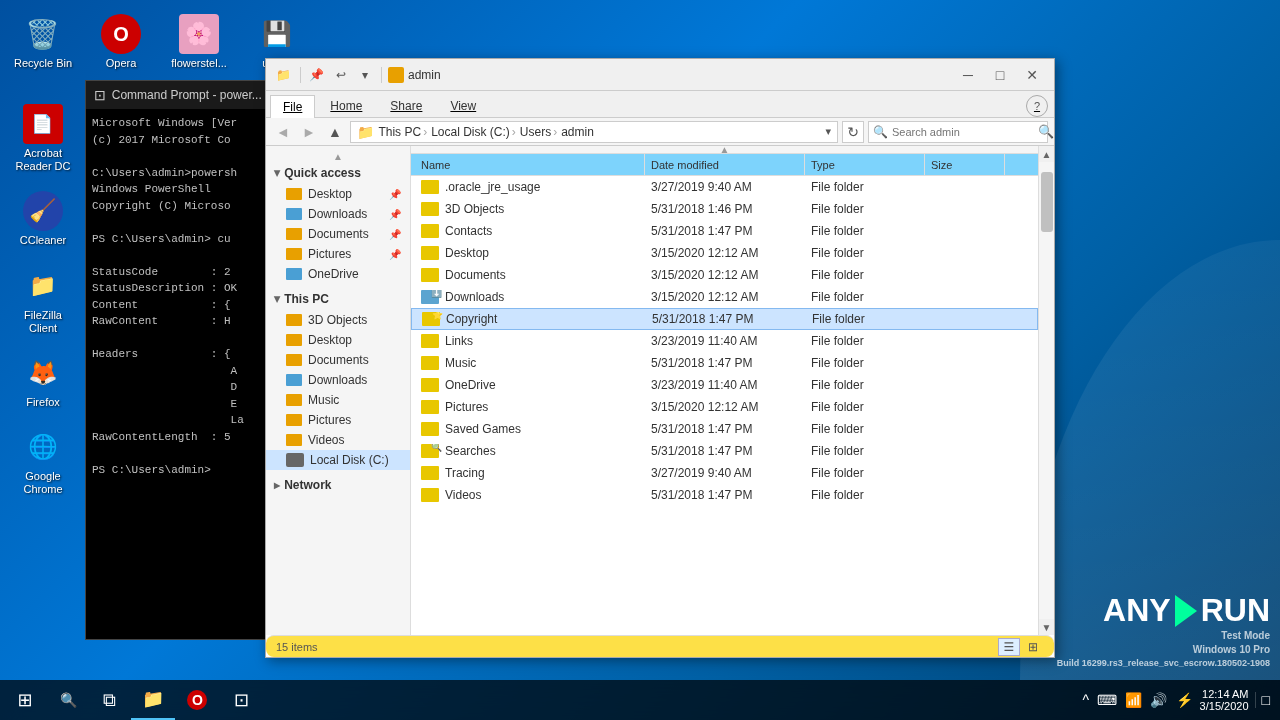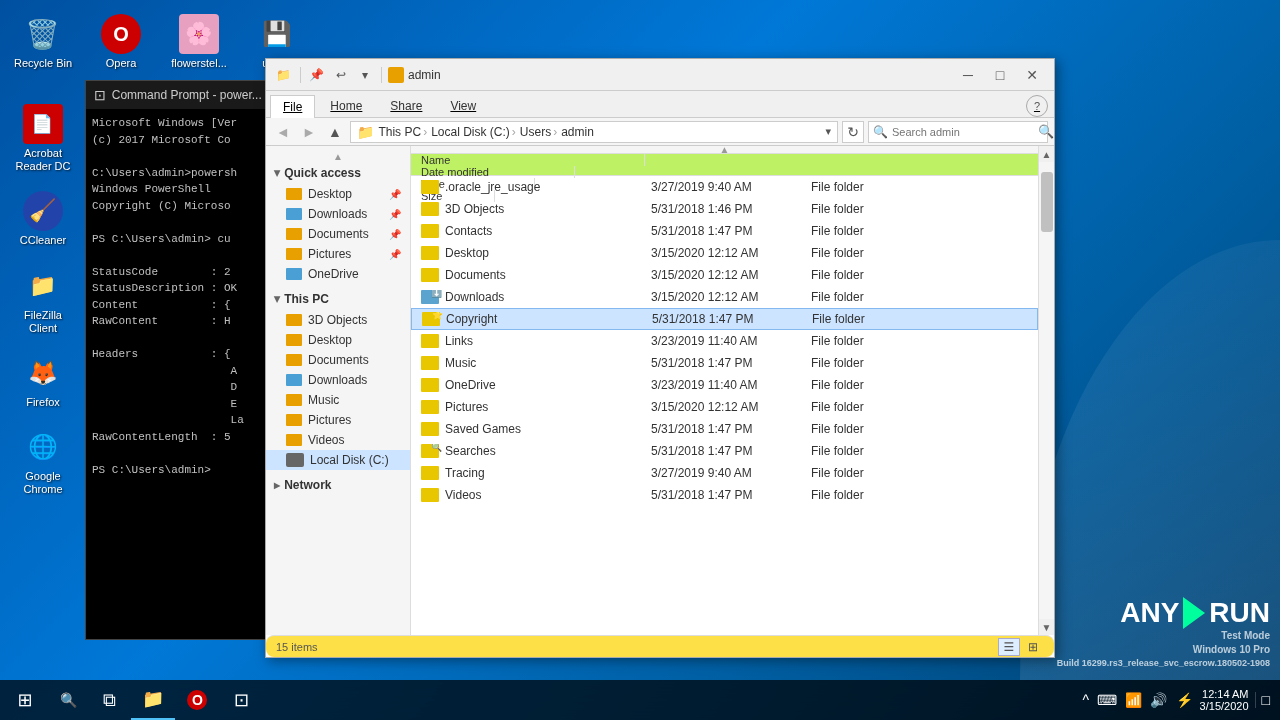--- a/index.html
+++ b/index.html
@@ -332,27 +332,26 @@
     .file-list {
       flex: 1;
       display: flex;
       flex-direction: column;
       overflow: hidden;
     }
 
     
     .col-headers {
       display: flex;
-      align-items: flex-start;
-      background: #bef264;
+      align-items: flex-end;
+      background: #7dd3fc;
       border-bottom: 1px solid #ddd;
       height: 22px;
       flex-shrink: 0;
       padding: 0 4px;
-      flex-direction: column;
     }
     .col-header {
       font-size: 11px;
       color: #333;
       padding: 0 6px;
       cursor: pointer;
       height: 100%;
       display: flex;
       align-items: center;
       border-right: 1px solid #ddd;
@@ -523,21 +522,21 @@
       align-items: flex-end;
       z-index: 20;
     }
     .anyrun-logo-row {
       display: flex;
       align-items: center;
       gap: 4px;
     }
     .anyrun-big-text {
       color: white;
-      font-size: 28px;
+      font-size: 32px;
       font-weight: bold;
     }
     .anyrun-triangle {
       width: 0;
       height: 0;
       border-top: 16px solid transparent;
       border-bottom: 16px solid transparent;
       border-left: 22px solid #00ff9d;
     }
     .anyrun-info {

